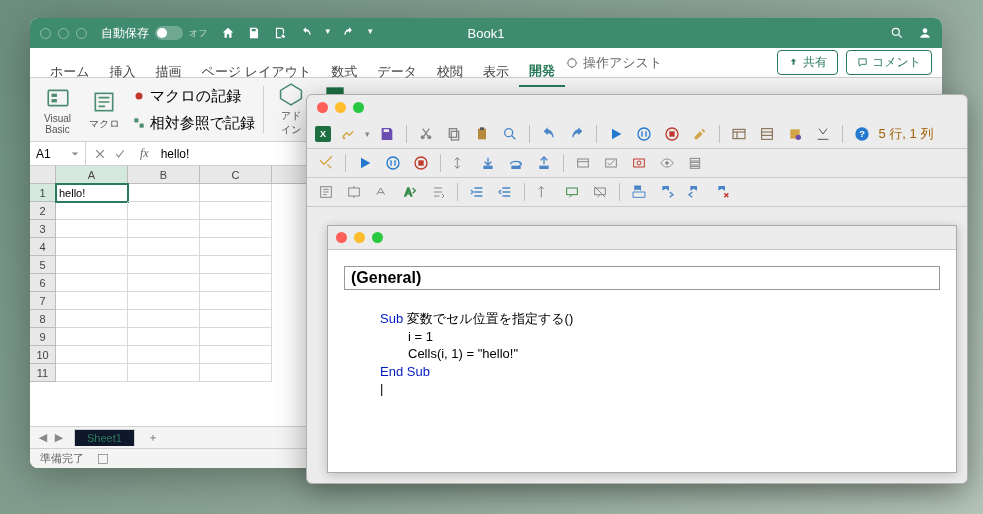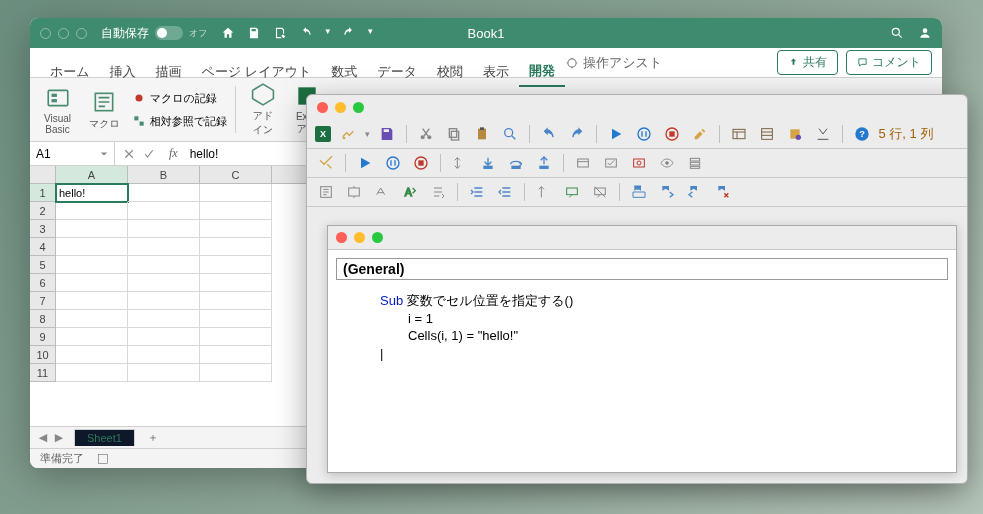--- a/index.html
+++ b/index.html
@@ -22,26 +22,26 @@
 .ribbon-tabs { height: 30px; background: #fff; border-bottom: 1px solid #d0d0d0; display: flex; align-items: center; padding: 0 10px; font-size: 13px; color: #444; }
 .ribbon-tab { padding: 0 10px; height: 100%; display: flex; align-items: center; cursor: pointer; margin-top: 19px; }
 .ribbon-tab.active { color: #2a7a5c; border-bottom: 2px solid #2a7a5c; font-weight: 700; }
 .ribbon-right { margin-left: auto; display: flex; gap: 8px; align-items: center; }
 .btn-share, .btn-comment { border: 1px solid #2a7a5c; color: #2a7a5c; background: #fff; padding: 3px 10px; border-radius: 4px; font-size: 12px; display: flex; align-items: center; gap: 4px; }
 .assist { display: flex; align-items: center; gap: 4px; color: #666; }
 
 .ribbon-body { height: 64px; background: #f5f5f5; border-bottom: 1px solid #d0d0d0; display: flex; padding: 4px 8px; gap: 6px; }
 .rgroup { display: flex; flex-direction: column; align-items: center; justify-content: center; padding: 0 6px; font-size: 10px; color: #555; gap: 2px; }
 .rgroup svg { width: 26px; height: 26px; fill: #4a8c6f; }
-.rgroup-row { display: flex; flex-direction: column; gap: 8px; font-size: 11px; }
+.rgroup-row { display: flex; flex-direction: column; gap: 8px; font-size: 15px; }
 .rgroup-row-item { display: flex; align-items: center; gap: 4px; }
 .vdiv { width: 1px; background: #d0d0d0; margin: 4px 2px; }
 
 .namebox-row { height: 24px; border-bottom: 1px solid #d0d0d0; display: flex; align-items: center; font-size: 12px; }
-.namebox { width: 85px; padding: 0 6px; border-right: 1px solid #d0d0d0; height: 100%; display: flex; align-items: center; }
+.namebox { width: 56px; padding: 0 6px; border-right: 1px solid #d0d0d0; height: 100%; display: flex; align-items: center; }
 .namebox svg { width: 8px; height: 8px; margin-left: auto; fill: #888; }
 .fx-icons { display: flex; gap: 8px; padding: 0 8px; color: #888; align-items: center; }
 .fx-icons svg { width: 12px; height: 12px; fill: currentColor; }
 .fx { font-style: italic; font-family: Georgia, serif; color: #666; margin: 0 6px; }
 .formula { padding: 0 6px; }
 
 .sheet { display: flex; height: 260px; }
 .colhead-row { height: 18px; display: flex; background: #e8e8e8; border-bottom: 1px solid #bcbcbc; }
 .corner { width: 26px; height: 18px; background: #e8e8e8; border-right: 1px solid #bcbcbc; border-bottom: 1px solid #bcbcbc; }
 .colhead { width: 72px; text-align: center; font-size: 11px; color: #444; border-right: 1px solid #bcbcbc; line-height: 18px; }
@@ -65,21 +65,21 @@
 .vbe-traffic { display: flex; gap: 7px; padding: 7px 10px; }
 .toolbar { display: flex; align-items: center; gap: 6px; padding: 3px 8px; border-bottom: 1px solid #c8c8c8; background: #ececec; flex-wrap: nowrap; }
 .tb-icon { width: 22px; height: 22px; display: flex; align-items: center; justify-content: center; border-radius: 3px; cursor: pointer; }
 .tb-icon svg { width: 16px; height: 16px; }
 .tb-sep { width: 1px; height: 18px; background: #c0c0c0; margin: 0 2px; }
 .tb-status { font-size: 13px; color: #a16207; }
 .excel-app-icon { width:16px; height:16px; background:#1d6f42; color:#fff; font-size:9px; font-weight:bold; display:flex; align-items:center; justify-content:center; border-radius:2px; }
 
 .code-pane { position: absolute; left: 20px; top: 130px; right: 10px; bottom: 10px; background: #fff; border: 1px solid #aaa; box-shadow: 0 2px 10px rgba(0,0,0,0.2); }
 .code-traffic { display: flex; gap: 7px; padding: 6px 8px; background: #ececec; border-bottom: 1px solid #c8c8c8; }
-.obj-dropdown { background: #fff; border: 1px solid #999; padding: 2px 6px; font-size: 14px; margin: 8px; font-weight: bold; }
+.obj-dropdown { background: #fff; border: 1px solid #999; padding: 2px 6px; font-size: 16px; margin: 16px; font-weight: bold; }
 .code-area { padding: 4px 12px; font-family: Menlo, Consolas, monospace; font-size: 13px; line-height: 1.35; margin-left: 40px; }
 .kw { color: #0019c1; }
 .cursor-line::before { content:'|'; color:#000; animation: blink 1s steps(1) infinite; }
 @keyframes blink { 50% { opacity: 0; } }
 </style>
 </head>
 <body>
 
 <div class="excel-window">
   <div class="excel-titlebar">
@@ -608,16 +608,17 @@
     <div class="code-traffic">
       <div class="dot" style="background:#ff5f57"></div>
       <div class="dot" style="background:#ffbd2e"></div>
       <div class="dot" style="background:#28c940"></div>
     </div>
     <div class="obj-dropdown">(General)</div>
     <div class="code-area">
       <div><span class="kw">Sub</span><span> 変数でセル位置を指定する()</span></div>
       <div style="padding-left:28px">i = 1</div>
       <div style="padding-left:28px">Cells(i, 1) = "hello!"</div>
+      <div><span class="kw">End Sub</span></div>
       <div class="cursor-line"></div>
     </div>
   </div>
 </div>
 
 </body></html>

